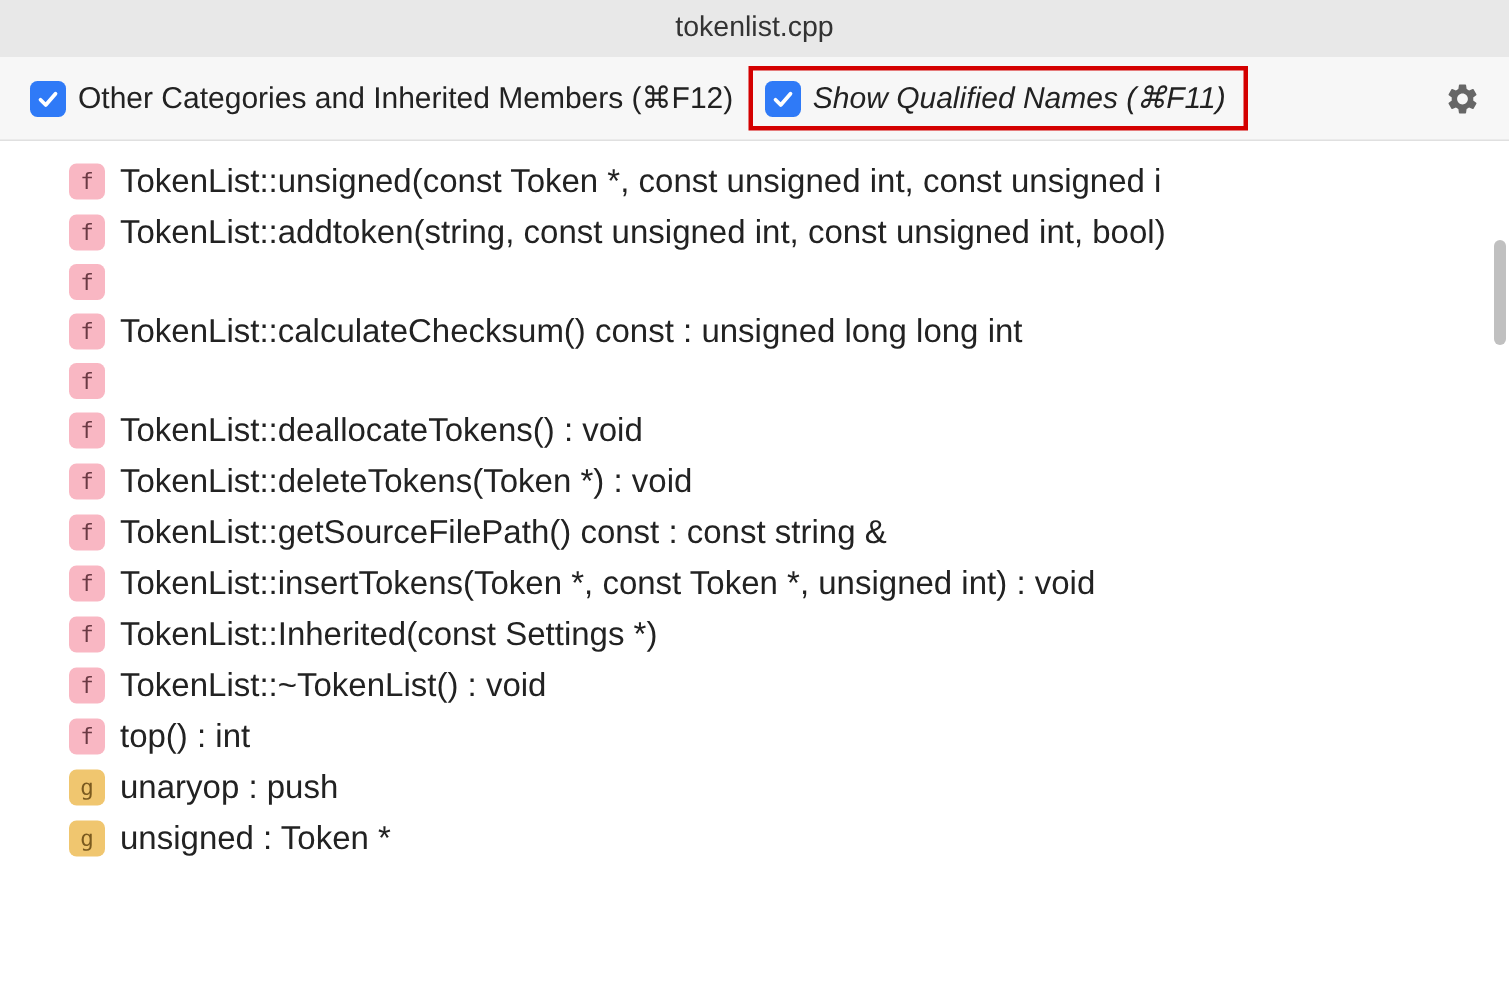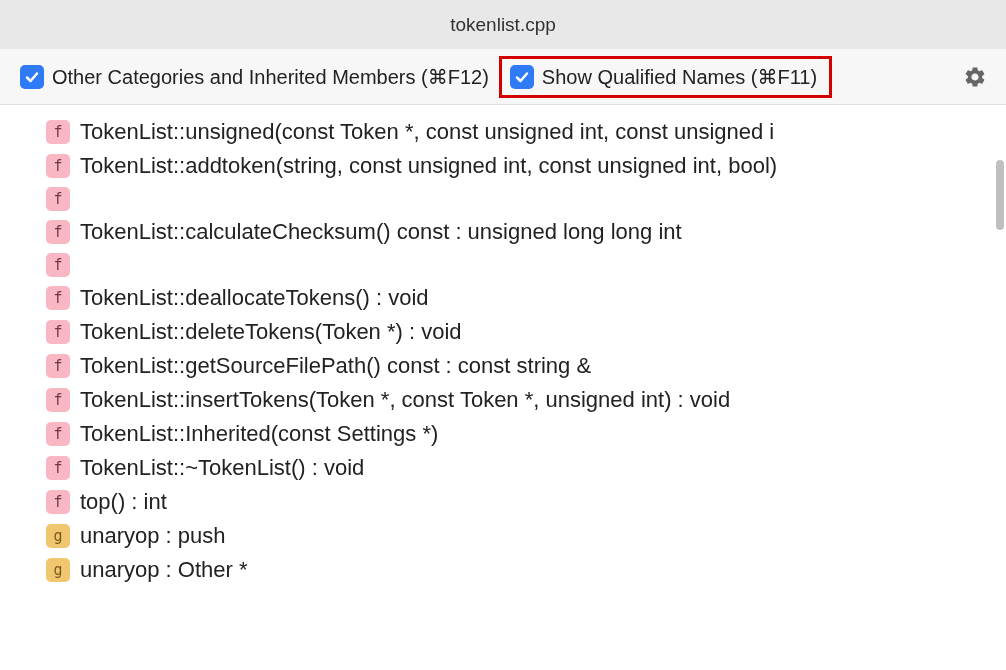--- a/index.html
+++ b/index.html
@@ -9,21 +9,21 @@
     }
     body {
       font-family: -apple-system, BlinkMacSystemFont, "Segoe UI", Helvetica, Arial, sans-serif;
       background: #ffffff;
       width: 1006px;
       height: 670px;
       overflow: hidden;
     }
     .title-bar {
       background: #e8e8e8;
-      height: 49px;
+      height: 38px;
       display: flex;
       align-items: center;
       justify-content: center;
       font-size: 19px;
       color: #333;
     }
     .toolbar {
       background: #f7f7f7;
       height: 56px;
       display: flex;
@@ -53,20 +53,21 @@
       width: 16px;
       height: 16px;
     }
     .highlight-box {
       border: 3px solid #d40000;
       padding: 6px 12px 6px 8px;
       display: flex;
       align-items: center;
       gap: 12px;
       margin-left: 10px;
+      font-style: italic;
     }
     .gear-icon {
       position: absolute;
       right: 18px;
       top: 50%;
       transform: translateY(-50%);
       width: 26px;
       height: 26px;
       display: flex;
       align-items: center;
@@ -198,17 +199,17 @@
     <div class="list-item">
       <div class="badge badge-f">f</div>
       <span>top() : int</span>
     </div>
     <div class="list-item">
       <div class="badge badge-g">g</div>
       <span>unaryop : push</span>
     </div>
     <div class="list-item">
       <div class="badge badge-g">g</div>
-      <span>unaryop : Other *</span>
+      <span>unsigned : Token *</span>
     </div>
   </div>
 
 <div class="scrollbar-thumb"></div>
 
 </body></html>

